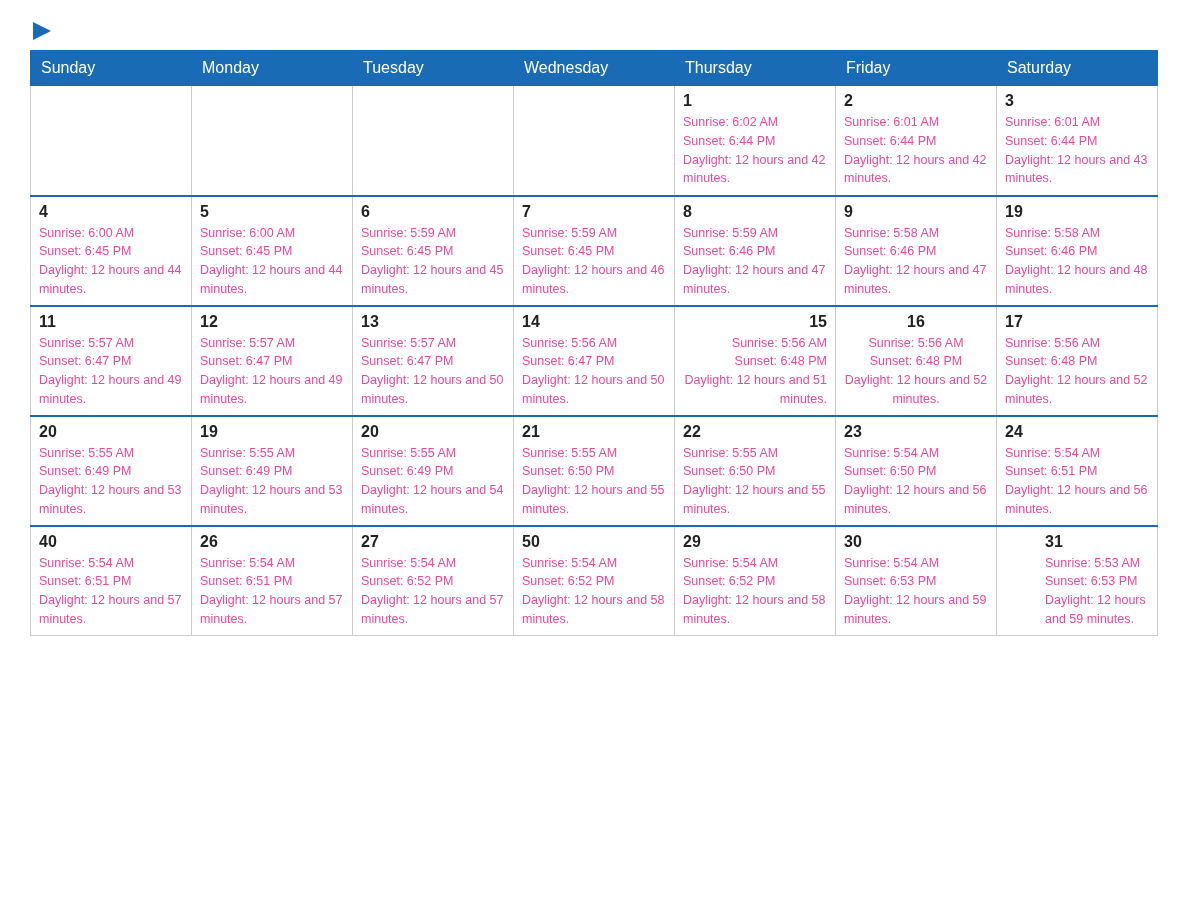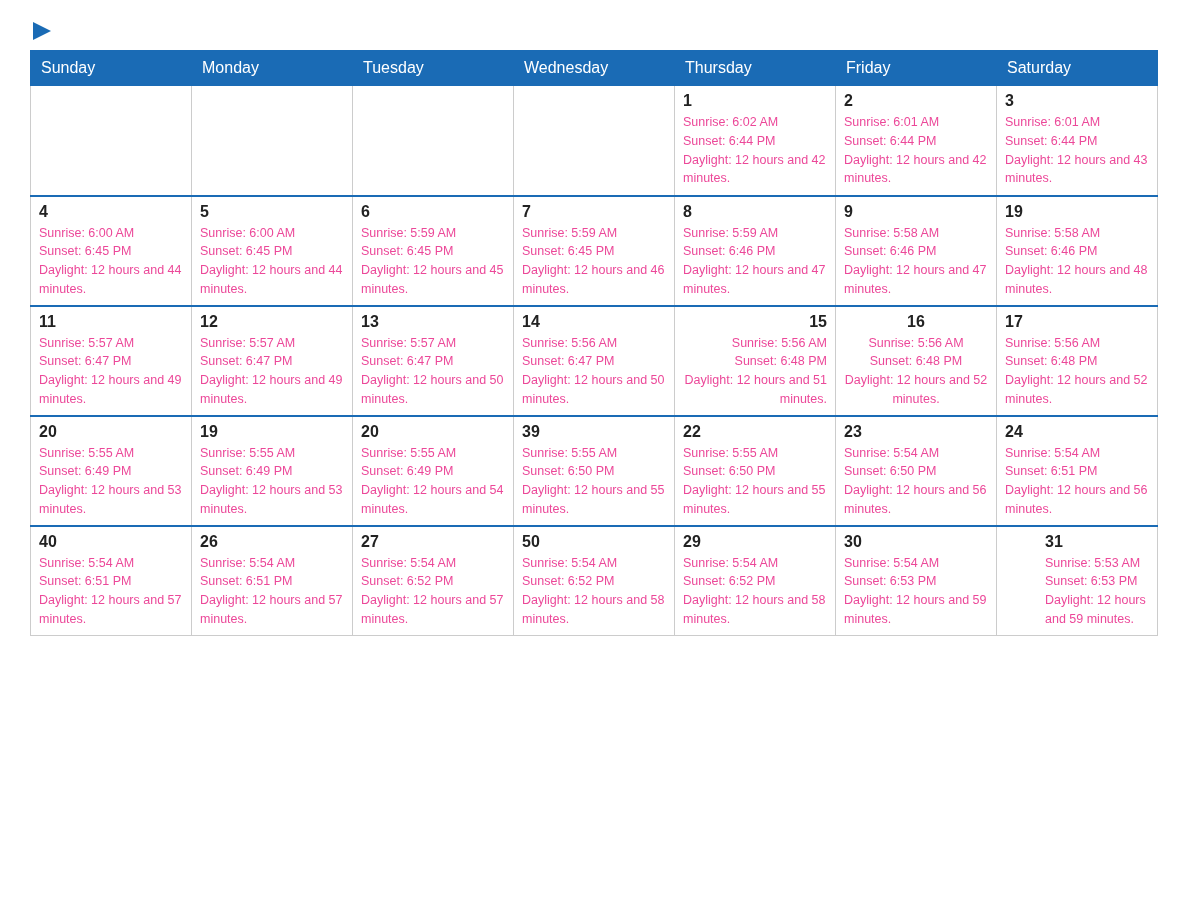--- a/index.html
+++ b/index.html
@@ -205,21 +205,21 @@
         </td>
         <td style="border-top: 2px solid rgb(26, 107, 181);">
           <div class="day-num">19</div>
           <div class="day-info">Sunrise: 5:55 AM<br>Sunset: 6:49 PM<br>Daylight: 12 hours and 53 minutes.</div>
         </td>
         <td style="border-top: 2px solid rgb(26, 107, 181);">
           <div class="day-num">20</div>
           <div class="day-info">Sunrise: 5:55 AM<br>Sunset: 6:49 PM<br>Daylight: 12 hours and 54 minutes.</div>
         </td>
         <td style="border-top: 2px solid rgb(26, 107, 181);">
-          <div class="day-num">39</div>
+          <div class="day-num">21</div>
           <div class="day-info">Sunrise: 5:55 AM<br>Sunset: 6:50 PM<br>Daylight: 12 hours and 55 minutes.</div>
         </td>
         <td style="border-top: 2px solid rgb(26, 107, 181);">
           <div class="day-num">22</div>
           <div class="day-info">Sunrise: 5:55 AM<br>Sunset: 6:50 PM<br>Daylight: 12 hours and 55 minutes.</div>
         </td>
         <td style="border-top: 2px solid rgb(26, 107, 181);">
           <div class="day-num">23</div>
           <div class="day-info">Sunrise: 5:54 AM<br>Sunset: 6:50 PM<br>Daylight: 12 hours and 56 minutes.</div>
         </td>

